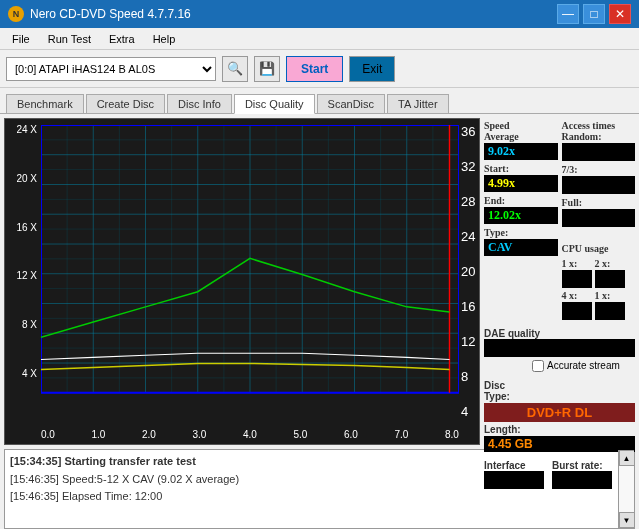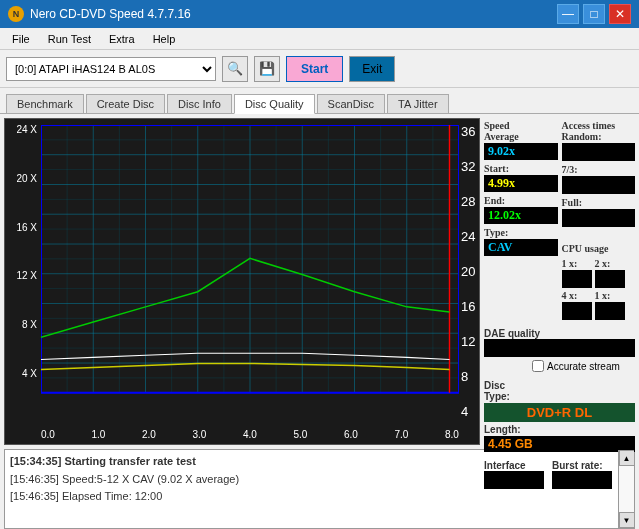--- a/index.html
+++ b/index.html
@@ -251,38 +251,38 @@
     .stat-value.yellow { color: #ffff00; }
     .stat-value.green { color: #00ff00; }
     .stat-value.orange { color: #ff8800; }
     .black-box {
       background: black;
       height: 18px;
       width: 100%;
       display: block;
     }
     .disc-type-box {
-      background: #14532d;
+      background: #7f1d1d;
       color: #ff6600;
       font-size: 13px;
       font-weight: bold;
       padding: 2px 4px;
       text-align: center;
       display: block;
       width: 100%;
     }
     .section-title {
       font-size: 10px;
       font-weight: bold;
       color: #333;
       margin-top: 2px;
     }
     .checkbox-row {
       display: flex;
-      align-items: center;
+      align-items: flex-start;
       gap: 3px;
       margin-top: 1px;
       padding-left: 48px;
     }
     .checkbox-row input[type=checkbox] {
       width: 12px; height: 12px;
     }
     .checkbox-label {
       font-size: 10px;
     }

